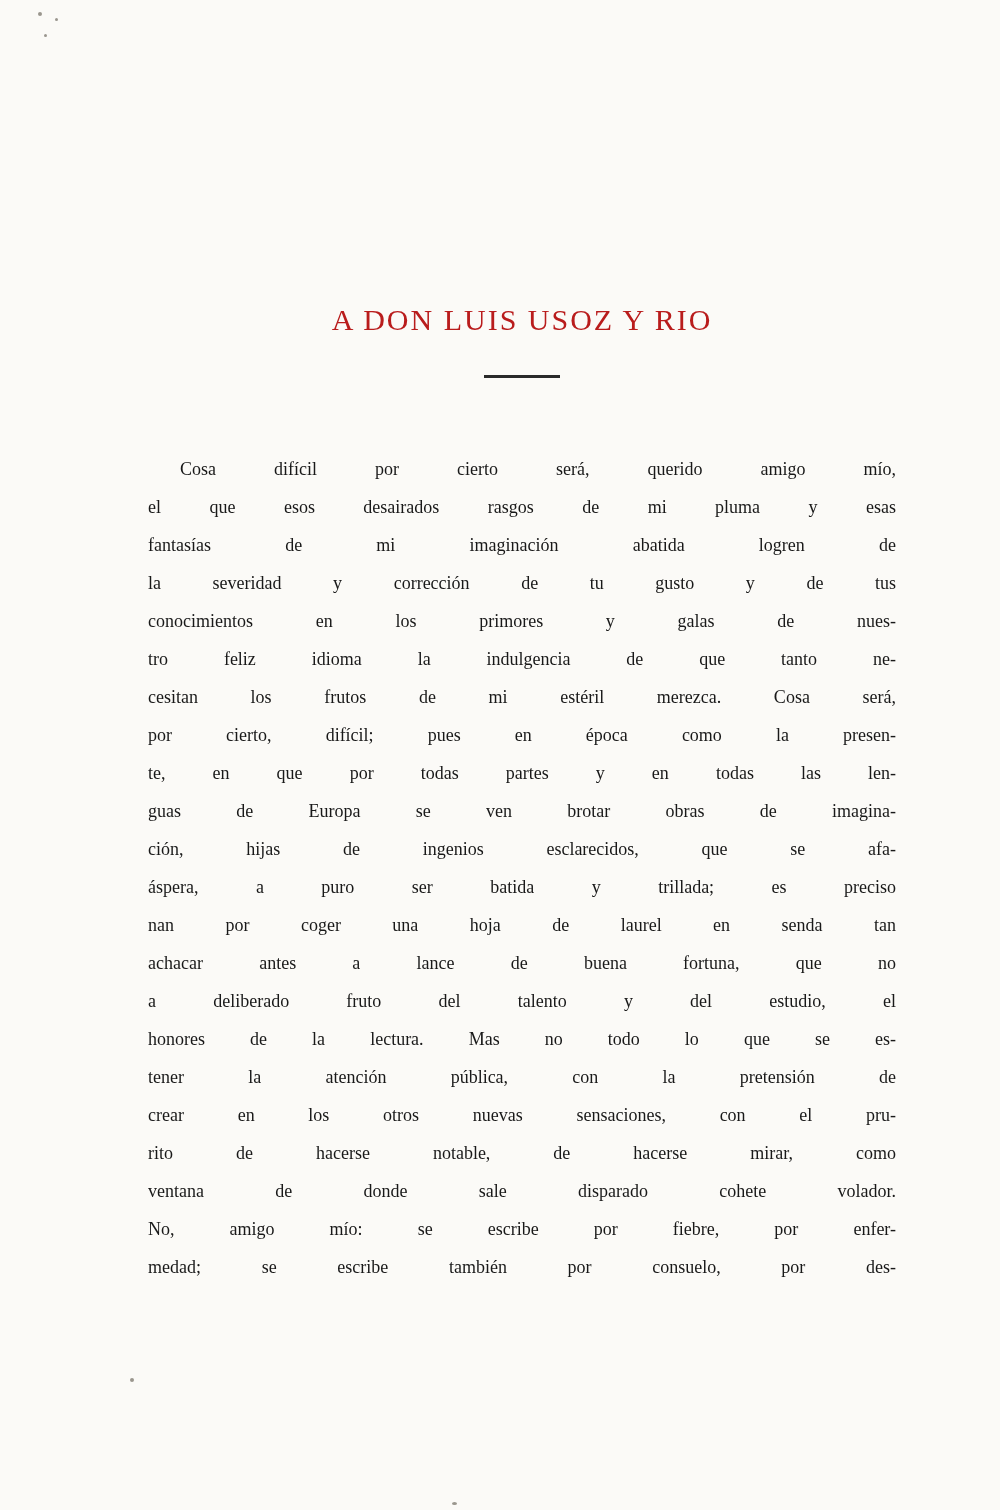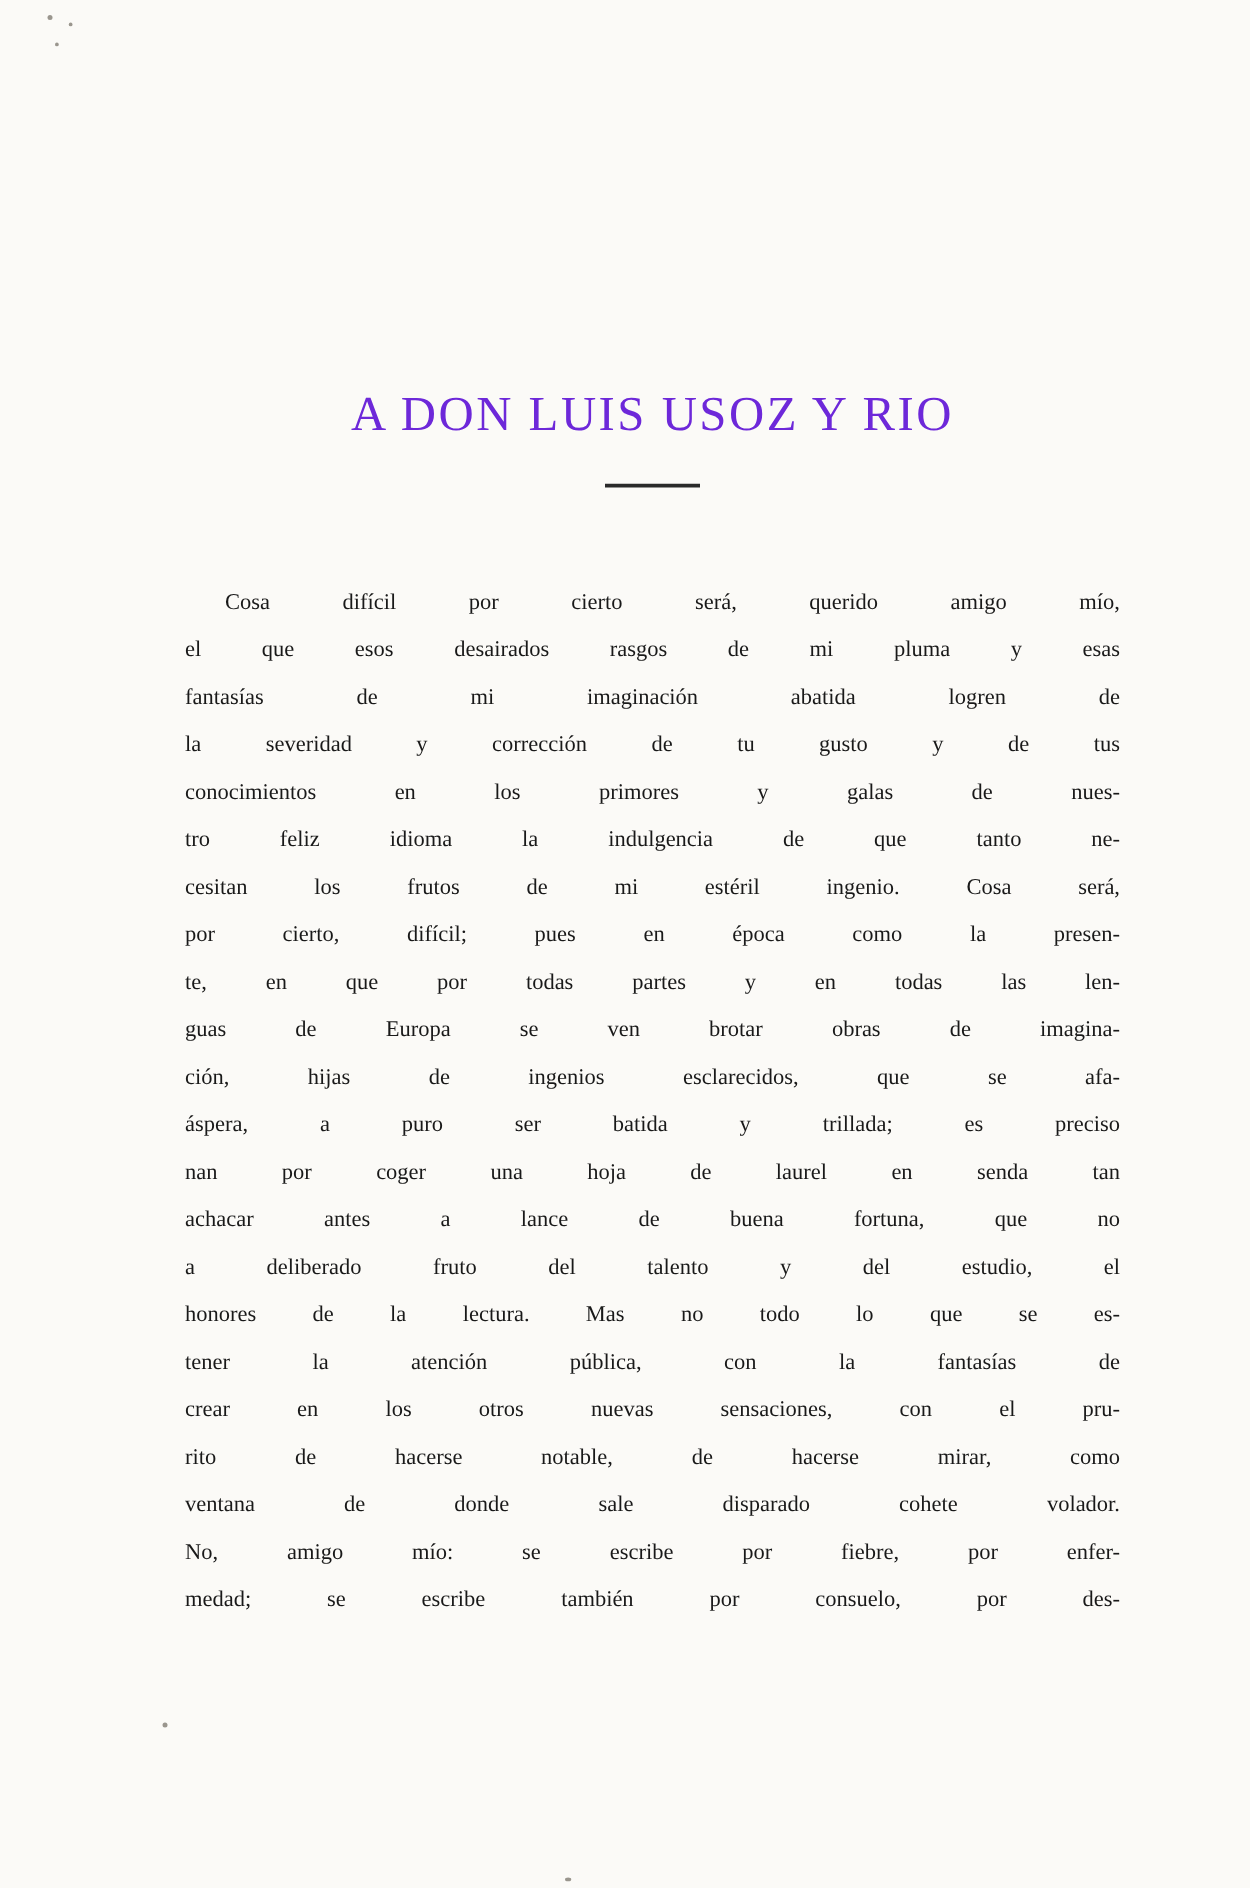--- a/index.html
+++ b/index.html
@@ -16,27 +16,27 @@
     font-family: "Liberation Serif", "DejaVu Serif", serif;
     color: #1b1b1b;
   }
   .content {
     position: absolute;
     left: 148px;
     top: 303px;
     width: 748px;
   }
   .title {
-    margin: 12px;
+    margin: 0;
     text-align: center;
-    font-size: 39px;
+    font-size: 30px;
     font-weight: normal;
     letter-spacing: 2px;
     line-height: 34px;
-    color: #6d28d9;
+    color: #b91c1c;
   }
   .divider {
     width: 76px;
     height: 3px;
     background: #2a2a2a;
     margin: 38px auto 0 auto;
     border: none;
   }
   .paragraph {
     margin-top: 72px;
@@ -78,31 +78,31 @@
     <h1 class="title">A DON LUIS USOZ Y RIO</h1>
     <div class="divider"></div>
 
     <div class="paragraph">
       <div class="line indent">Cosa difícil por cierto será, querido amigo mío,</div>
       <div class="line">el que esos desairados rasgos de mi pluma y esas</div>
       <div class="line">fantasías de mi imaginación abatida logren de</div>
       <div class="line">la severidad y corrección de tu gusto y de tus</div>
       <div class="line">conocimientos en los primores y galas de nues-</div>
       <div class="line">tro feliz idioma la indulgencia de que tanto ne-</div>
-      <div class="line">cesitan los frutos de mi estéril ingenio. Cosa será,</div>
+      <div class="line">cesitan los frutos de mi estéril merezca. Cosa será,</div>
       <div class="line">por cierto, difícil; pues en época como la presen-</div>
       <div class="line">te, en que por todas partes y en todas las len-</div>
       <div class="line">guas de Europa se ven brotar obras de imagina-</div>
       <div class="line">ción, hijas de ingenios esclarecidos, que se afa-</div>
       <div class="line">áspera, a puro ser batida y trillada; es preciso</div>
       <div class="line">nan por coger una hoja de laurel en senda tan</div>
       <div class="line">achacar antes a lance de buena fortuna, que no</div>
       <div class="line">a deliberado fruto del talento y del estudio, el</div>
       <div class="line">honores de la lectura. Mas no todo lo que se es-</div>
-      <div class="line">tener la atención pública, con la fantasías de</div>
+      <div class="line">tener la atención pública, con la pretensión de</div>
       <div class="line">crear en los otros nuevas sensaciones, con el pru-</div>
       <div class="line">rito de hacerse notable, de hacerse mirar, como</div>
       <div class="line">ventana de donde sale disparado cohete volador.</div>
       <div class="line">No, amigo mío: se escribe por fiebre, por enfer-</div>
       <div class="line">medad; se escribe también por consuelo, por des-</div>
     </div>
   </div>
 
 </div>
 

